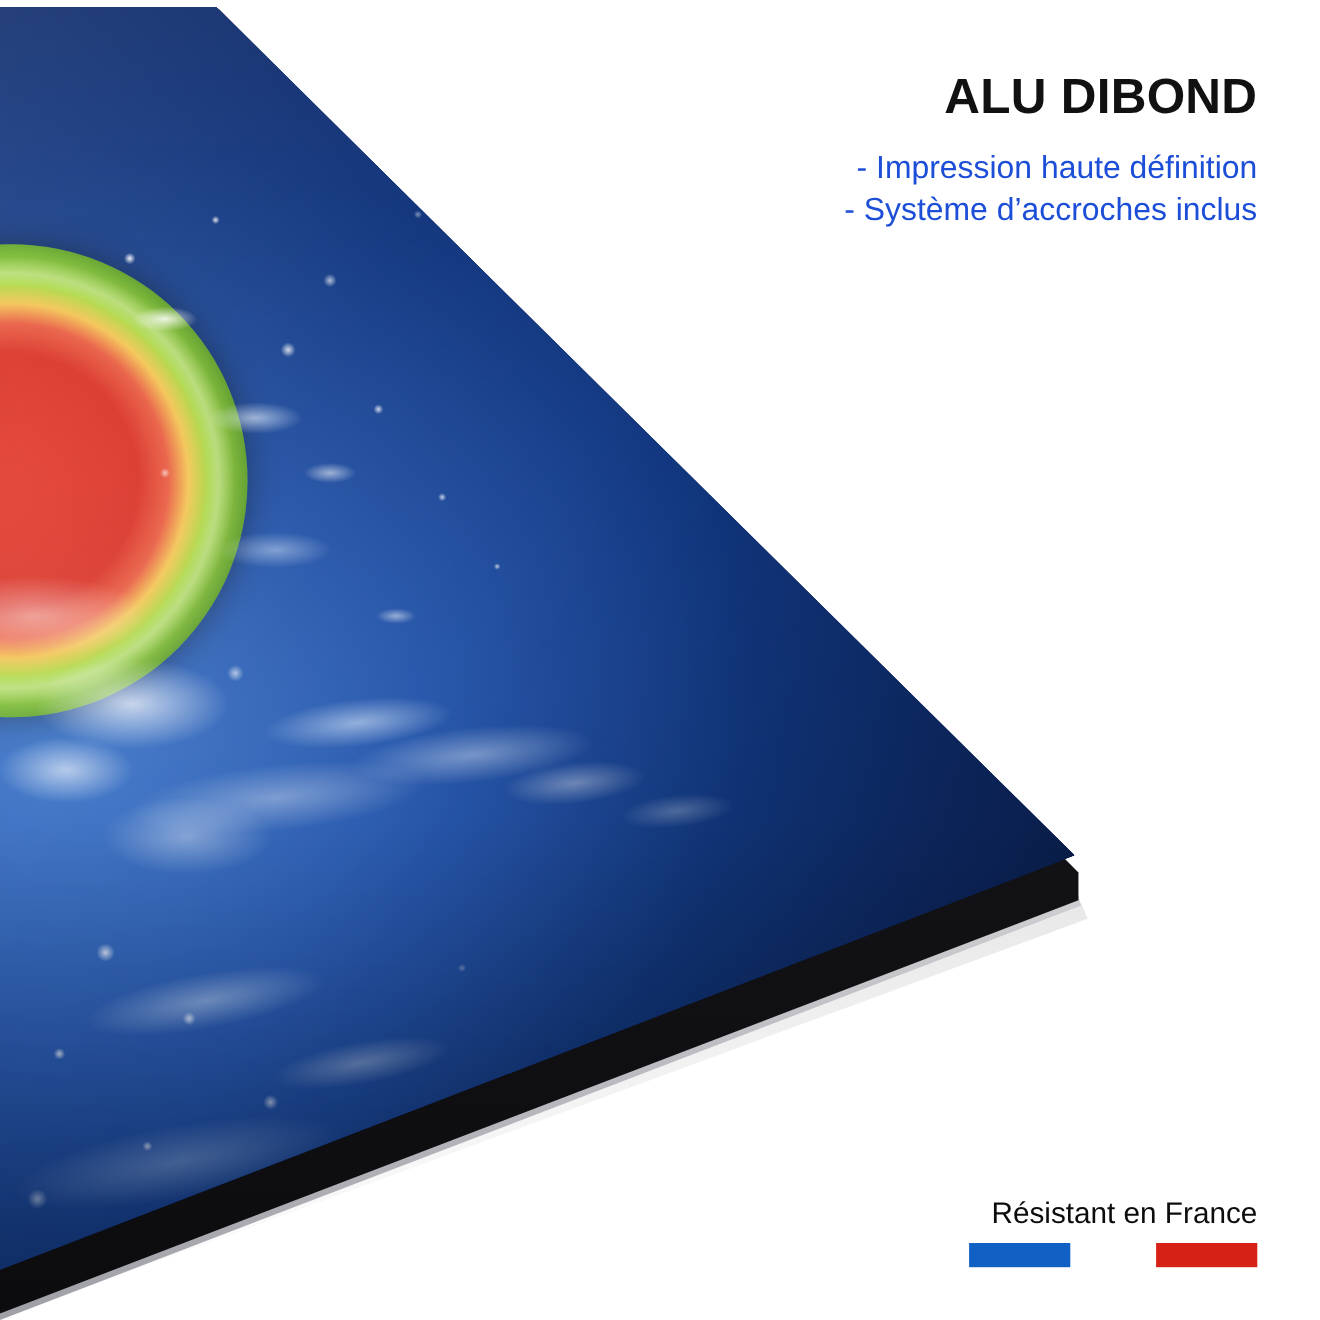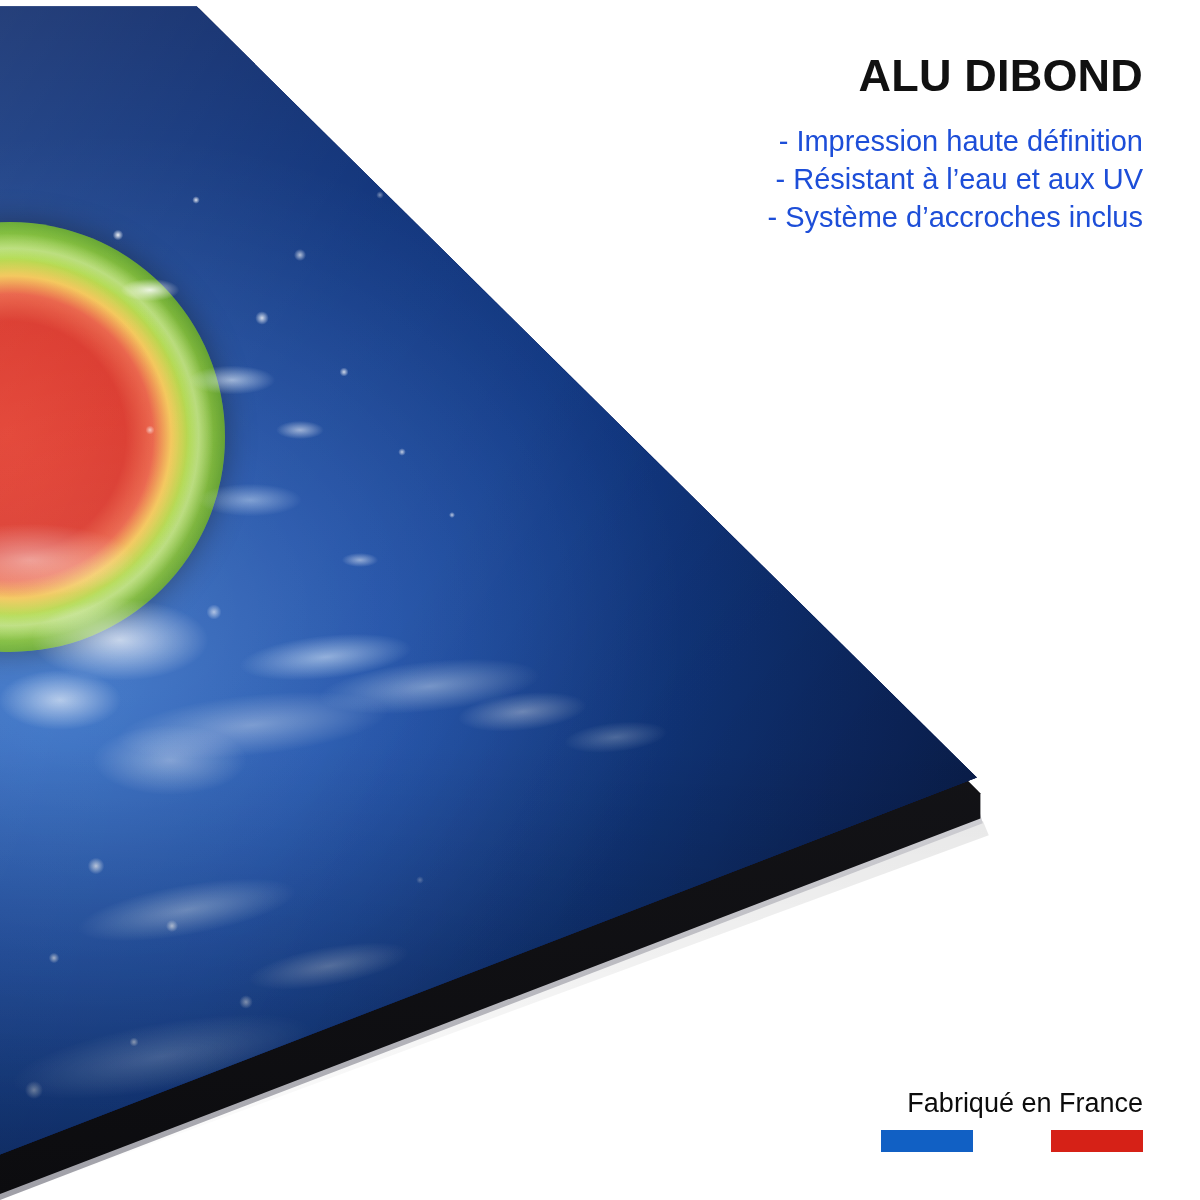--- a/index.html
+++ b/index.html
@@ -184,21 +184,21 @@
         rgba(255,255,255,.02) 26%,
         rgba(255,255,255,0) 46%,
         rgba(0,0,0,.18) 86%,
         rgba(0,0,0,.30) 100%);
   }
 
   
   #copy {
     position: absolute;
     right: 57px;
-    top: 52px;
+    top: 64px;
     width: 560px;
     text-align: right;
   }
   #product-title {
     margin: 0;
     font-size: 45px;
     font-weight: bold;
     letter-spacing: .2px;
     color: #111111;
     line-height: 1.06;
@@ -268,27 +268,26 @@
       <div class="art art-vignette"></div>
       <div class="panel-sheen"></div>
     </div>
   </div>
 
   <div id="copy">
     <h1 id="product-title">ALU DIBOND</h1>
 
     <ul id="feature-list">
       <li>- Impression haute définition</li>
-      <li>- Résistant à l’eau et aux UV</li>
       <li>- Système d’accroches inclus</li>
     </ul>
   </div>
 
   <div id="made-in-france">
-    <div id="mif-label">Fabriqué en France</div>
+    <div id="mif-label">Résistant en France</div>
     <div id="flag">
       <span class="flag-band flag-blue" style="background: rgb(17, 96, 196);"></span>
       <span class="flag-band flag-white" style="background: rgb(255, 255, 255);"></span>
       <span class="flag-band flag-red" style="background: rgb(214, 33, 23);"></span>
     </div>
   </div>
 
 </div>
 
 </body></html>

